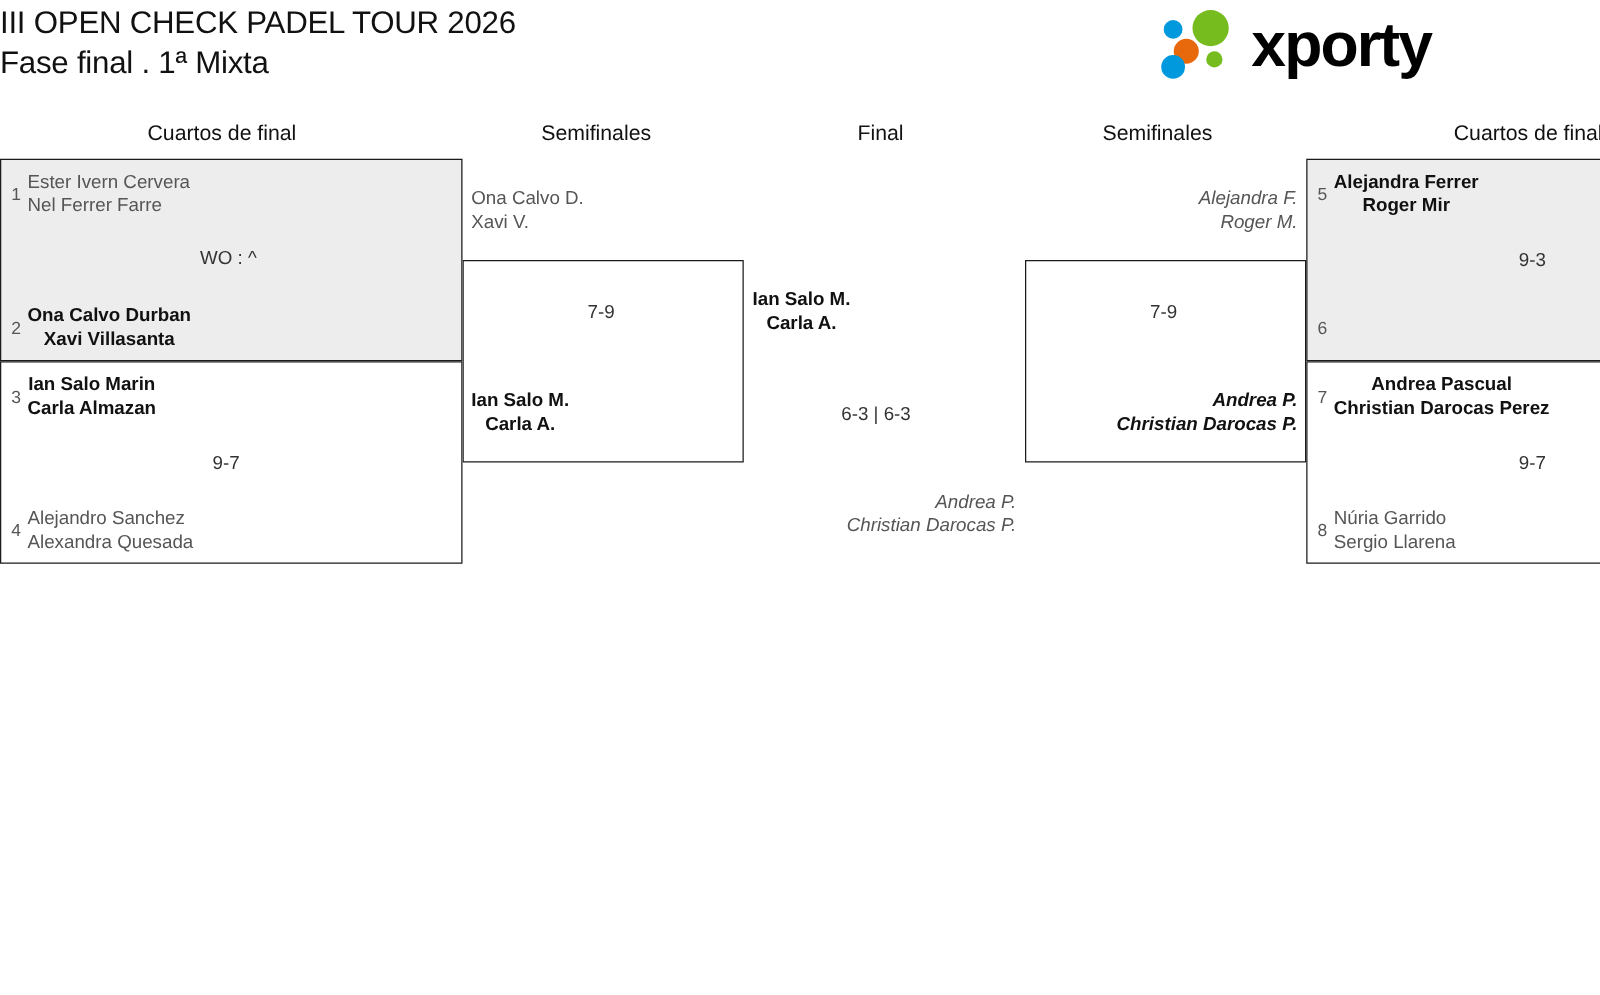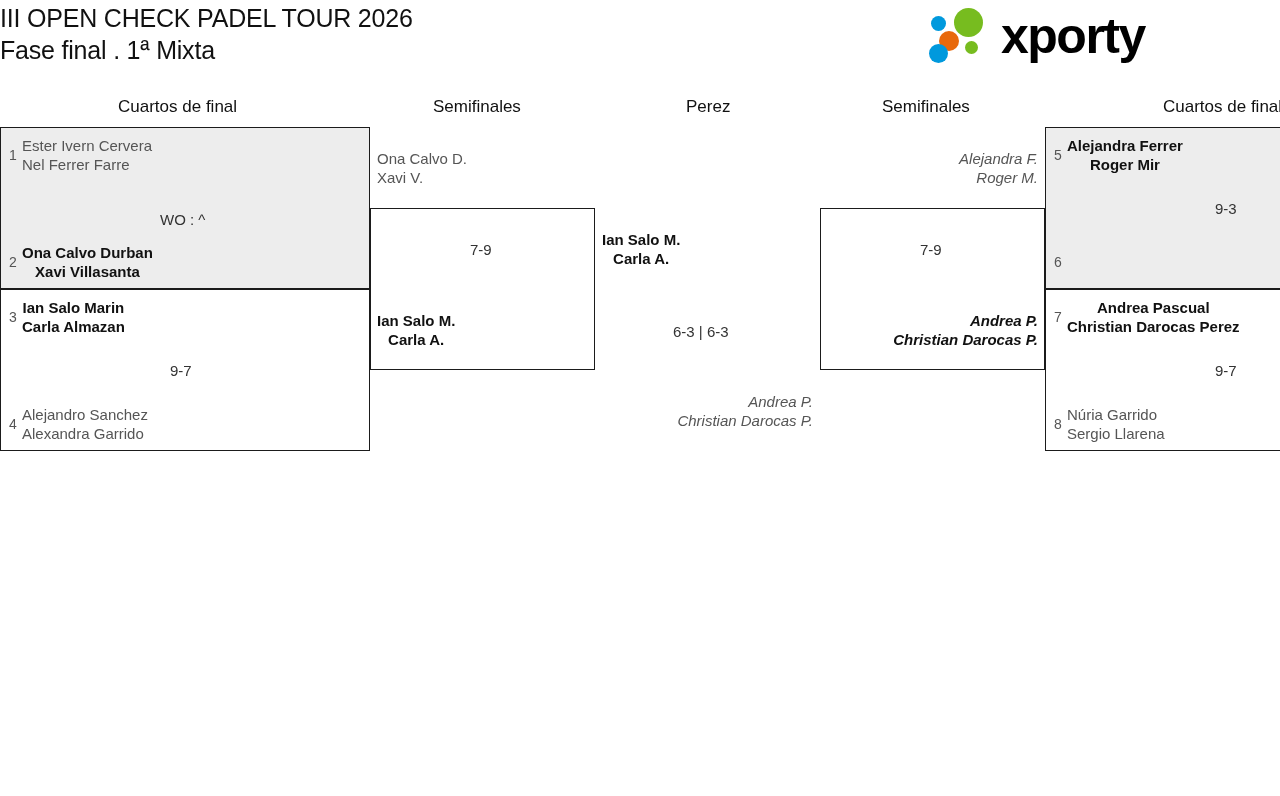--- a/index.html
+++ b/index.html
@@ -79,56 +79,56 @@
       <span class="dot" style="left:27px; top:2px;  width:29px; height:29px; background:#77bc1f;"></span>
       <span class="dot" style="left:12px; top:25px; width:20px; height:20px; background:#e8690b;"></span>
       <span class="dot" style="left:38px; top:35px; width:13px; height:13px; background:#77bc1f;"></span>
       <span class="dot" style="left:2px;  top:38px; width:19px; height:19px; background:#0099dd;"></span>
     </div>
     <div class="logo-word">xporty</div>
   </div>
 
   <div class="round-head" style="left:118px;">Cuartos de final</div>
   <div class="round-head" style="left:433px;">Semifinales</div>
-  <div class="round-head" style="left:686px;">Perez</div>
+  <div class="round-head" style="left:686px;">Final</div>
   <div class="round-head" style="left:882px;">Semifinales</div>
   <div class="round-head" style="left:1163px;">Cuartos de final</div>
 
   <div class="mbox shaded" style="left:0px; top:127px; width:370px; height:162px;"></div>
   <div class="mbox" style="left:0px; top:289px; width:370px; height:162px;"></div>
 
   <div class="team" style="left:4px; top:136px; width:340px;">
     <span class="seed">1</span>
     <span class="names">
       <span>Ester Ivern Cervera</span><br>
       <span>Nel Ferrer Farre</span>
     </span>
   </div>
-  <div class="score" style="left:160px; top:210px;">WO : ^</div>
+  <div class="score" style="left:160px; top:197px;">WO : ^</div>
   <div class="team" style="left:4px; top:243px; width:340px;">
     <span class="seed">2</span>
     <span class="names win">
       <span>Ona Calvo Durban</span><br>
       <span>Xavi Villasanta</span>
     </span>
   </div>
 
   <div class="team" style="left:4px; top:298px; width:340px;">
     <span class="seed">3</span>
     <span class="names win">
       <span>Ian Salo Marin</span><br>
       <span>Carla Almazan</span>
     </span>
   </div>
   <div class="score" style="left:170px; top:361px;">9-7</div>
   <div class="team" style="left:4px; top:405px; width:340px;">
     <span class="seed">4</span>
     <span class="names">
       <span>Alejandro Sanchez</span><br>
-      <span>Alexandra Garrido</span>
+      <span>Alexandra Quesada</span>
     </span>
   </div>
 
   <div class="mbox" style="left:370px; top:208px; width:225px; height:162px;"></div>
 
   <div class="team" style="left:377px; top:149px; width:210px;">
     <span class="names">
       <span>Ona Calvo D.</span><br>
       <span>Xavi V.</span>
     </span>

